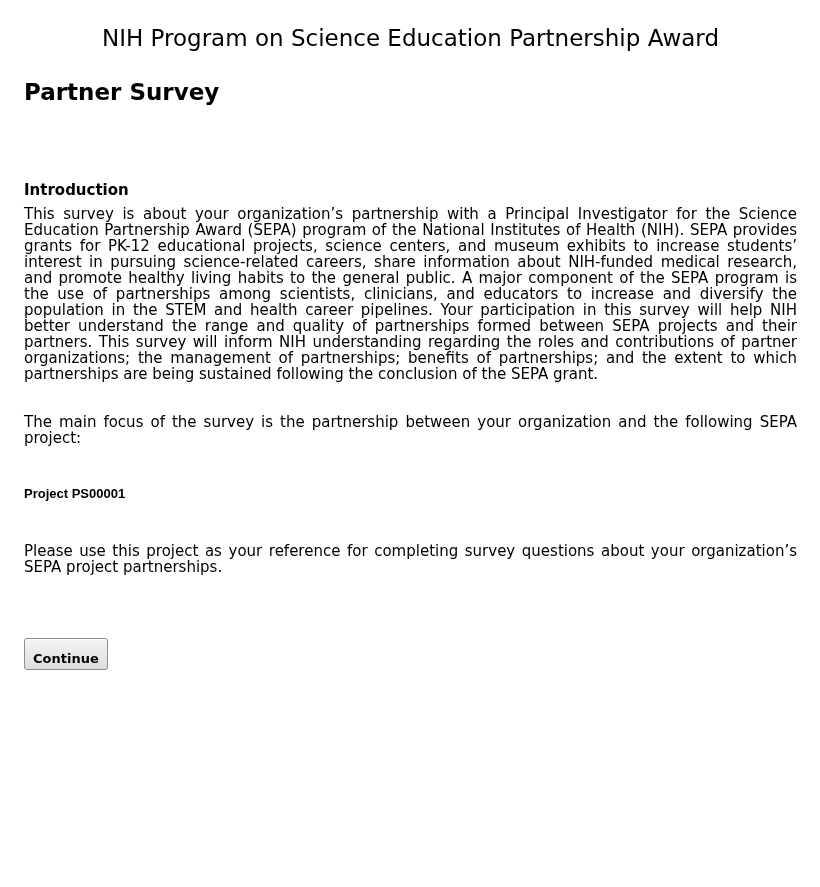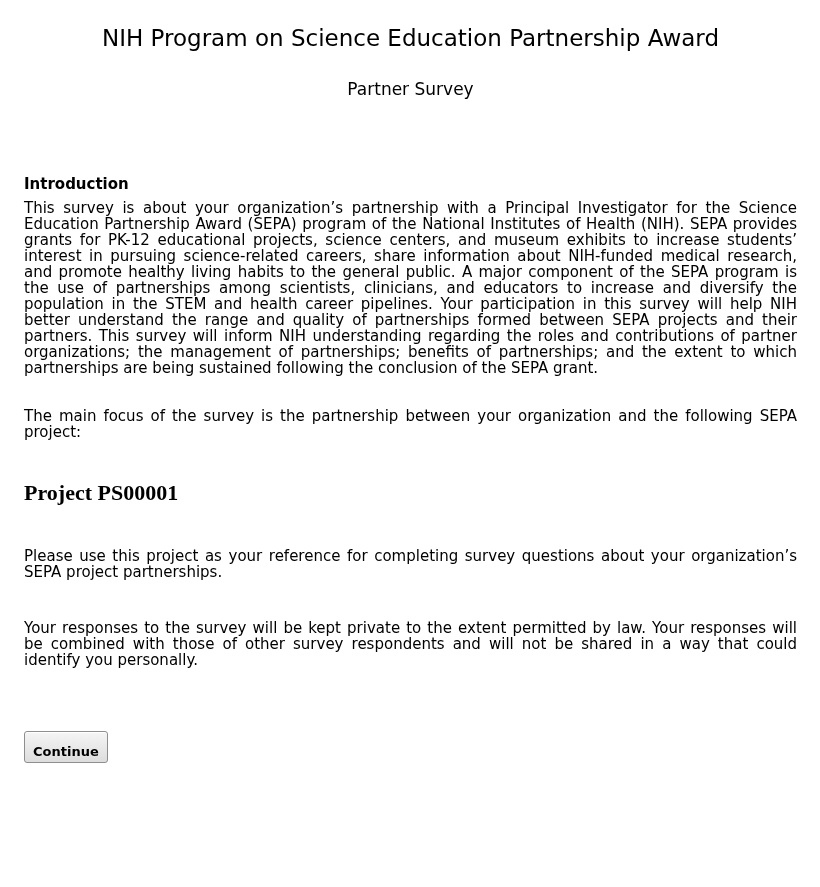--- a/index.html
+++ b/index.html
@@ -17,45 +17,45 @@
     background: #ffffff;
   }
   .page-title {
     font-size: 23px;
     font-weight: normal;
     text-align: center;
     margin: 13px 0 0 0;
     letter-spacing: 0px;
   }
   .page-subtitle {
-    font-size: 17px;
-    font-weight: normal;
-    text-align: center;
+    font-size: 23px;
+    font-weight: bold;
+    text-align: left;
     margin: 28px 0 0 0;
   }
   .content {
     margin-top: 76px;
   }
   .section-heading {
     font-size: 15px;
     font-weight: bold;
     margin: 0 0 7px 0;
   }
   p.body-text {
     font-size: 15px;
     line-height: 16px;
     text-align: justify;
     margin: 0 0 40px 0;
   }
   p.body-text.intro {
     margin-bottom: 32px;
   }
   p.project-line {
-    font-family: Liberation Serif, serif;
-    font-size: 22px;
+    font-family: Liberation Sans, sans-serif;
+    font-size: 13px;
     font-weight: bold;
     margin: 0 0 42px 0;
   }
   p.contact {
     margin-bottom: 0;
   }
   a.email-link {
     color: #0000EE;
     text-decoration: underline;
     cursor: pointer;
@@ -90,21 +90,20 @@
     <h3 class="section-heading">Introduction</h3>
 
     <p class="body-text intro">This survey is about your organization’s partnership with a Principal Investigator for the Science Education Partnership Award (SEPA) program of the National Institutes of Health (NIH). SEPA provides grants for PK-12 educational projects, science centers, and museum exhibits to increase students’ interest in pursuing science-related careers, share information about NIH-funded medical research, and promote healthy living habits to the general public. A major component of the SEPA program is the use of partnerships among scientists, clinicians, and educators to increase and diversify the population in the STEM and health career pipelines. Your participation in this survey will help NIH better understand the range and quality of partnerships formed between SEPA projects and their partners. This survey will inform NIH understanding regarding the roles and contributions of partner organizations; the management of partnerships; benefits of partnerships; and the extent to which partnerships are being sustained following the conclusion of the SEPA grant.</p>
 
     <p class="body-text">The main focus of the survey is the partnership between your organization and the following SEPA project:</p>
 
     <p class="project-line">Project PS00001</p>
 
     <p class="body-text">Please use this project as your reference for completing survey questions about your organization’s SEPA project partnerships.</p>
 
-    <p class="body-text">Your responses to the survey will be kept private to the extent permitted by law. Your responses will be combined with those of other survey respondents and will not be shared in a way that could identify you personally.</p>
 
 
     <div class="button-row">
       <button class="continue-btn">Continue</button>
     </div>
 
   </div>
 </div>
 
 </body></html>

